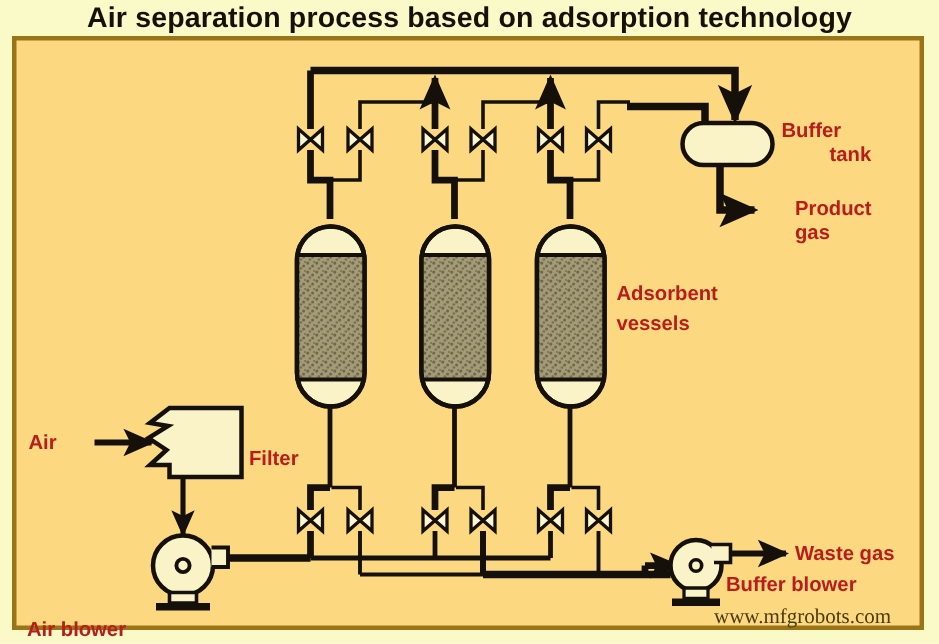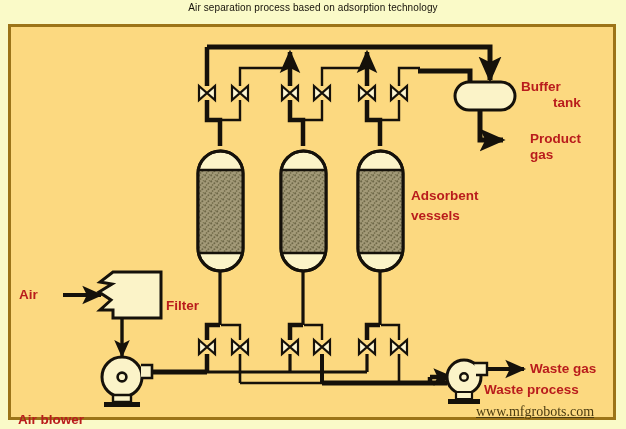--- a/index.html
+++ b/index.html
@@ -14,22 +14,22 @@
     background: #fafac8;
     font-family: "Liberation Sans", sans-serif;
     overflow: hidden;
   }
   #title {
     position: absolute;
     left: 0;
     top: 2px;
     width: 626px;
     text-align: center;
-    font-size: 10px;
-    font-weight: normal;
+    font-size: 19px;
+    font-weight: bold;
     color: #15110a;
     letter-spacing: 0.1px;
   }
   #panel {
     position: absolute;
     left: 8px;
     top: 24px;
     width: 608px;
     height: 396px;
     background: #fcd980;
@@ -51,21 +51,20 @@
     white-space: pre;
     line-height: 15px;
   }
   #watermark {
     position: absolute;
     left: 476px;
     top: 404px;
     font-family: "Liberation Serif", serif;
     font-size: 14px;
     color: #4a3b10;
-    text-decoration: underline;
     white-space: pre;
   }
 </style>
 </head>
 <body>
 
 <div id="root">
 
   <div id="title">Air separation process based on adsorption technology</div>
 
@@ -302,17 +301,17 @@
   <div class="lbl" style="left:411px; top:208px;">vessels</div>
 
   <div class="lbl" style="left:521px; top:79px;">Buffer</div>
   <div class="lbl" style="left:521px; top:95px;margin-left:32px;">tank</div>
 
   <div class="lbl" style="left:530px; top:131px;">Product</div>
   <div class="lbl" style="left:530px; top:147px;">gas</div>
 
   <div class="lbl" style="left:530px; top:361px;">Waste gas</div>
 
-  <div class="lbl" style="left:484px; top:382px;">Waste process</div>
+  <div class="lbl" style="left:484px; top:382px;">Buffer blower</div>
 
   <div id="watermark">www.mfgrobots.com</div>
 
 </div>
 
 </body></html>

